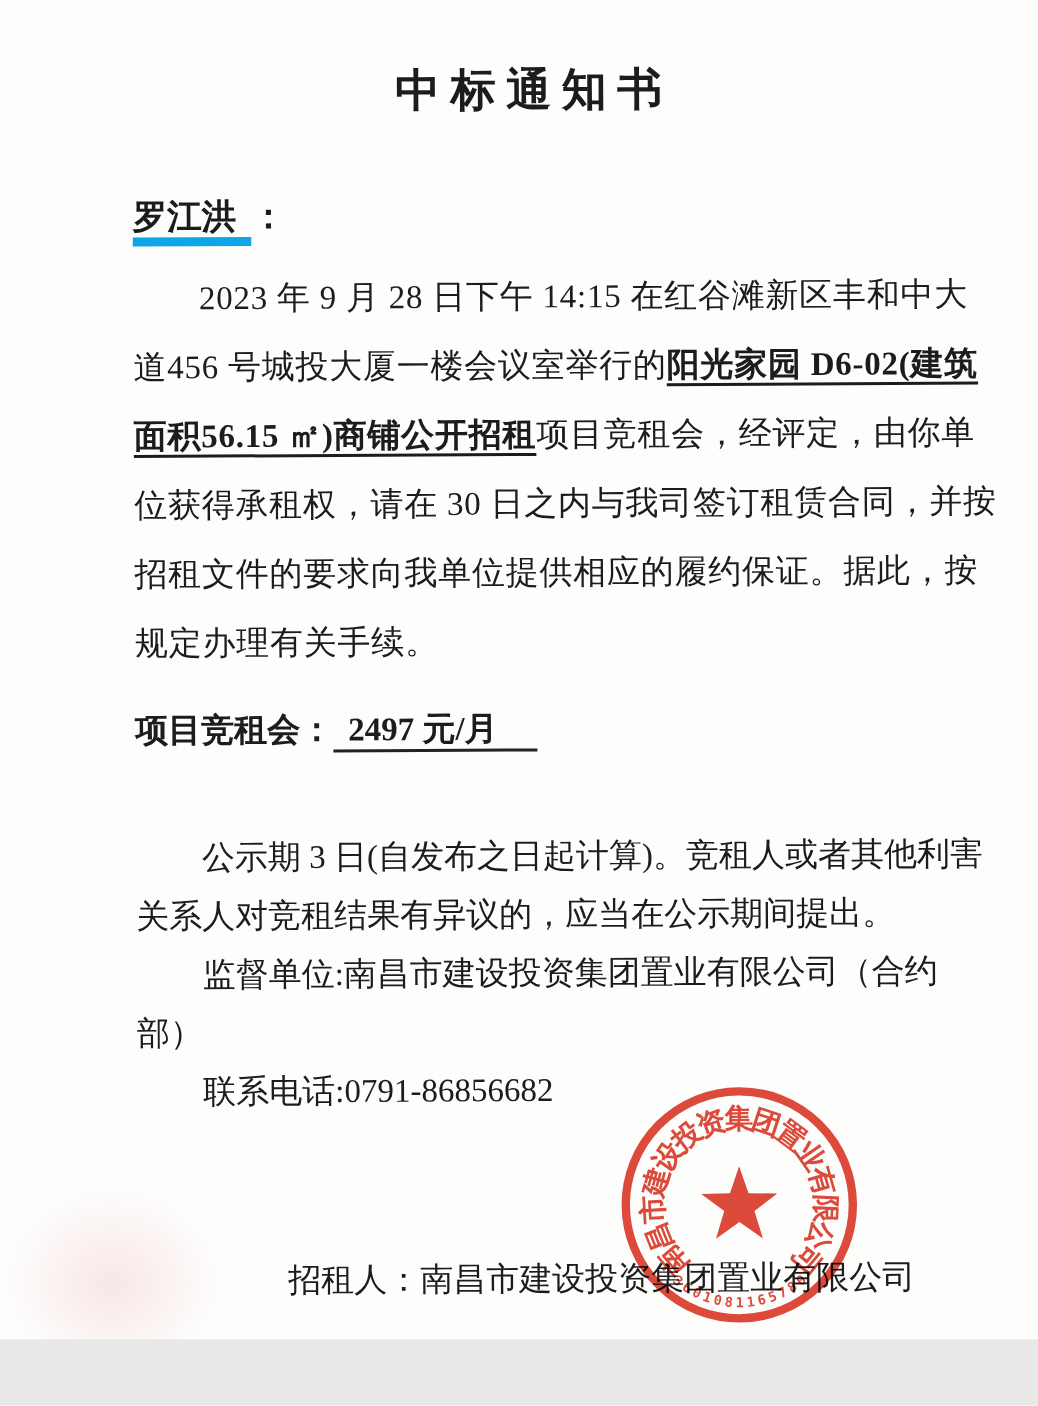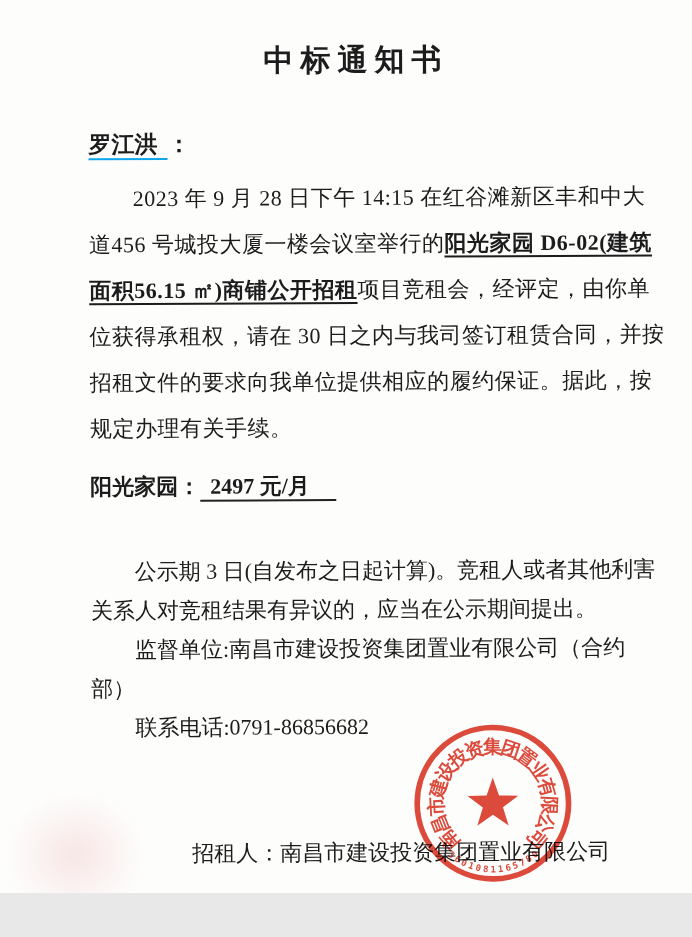--- a/index.html
+++ b/index.html
@@ -27,21 +27,21 @@
     margin:0 0 0 -66px; 
     width:668px;
   }
   .addressee{
     margin-top:48px;
     font-size:23px;
     font-weight:700;
     line-height:30px;
   }
   .addressee .name{
-    border-bottom:2px solid #0ea5e9;
+    border-bottom:6px solid #0ea5e9;
     padding:0 10px 1px 0;
   }
   .body-para{
     margin:16px 0 0 0;
     font-size:22px;
     line-height:46px;
     text-indent:2em;
     letter-spacing:0.5px;
   }
   .hl{
@@ -125,21 +125,21 @@
 
     <div class="addressee">
       <span class="name">罗江洪</span><span>：</span>
     </div>
 
     <p class="body-para">
       <span>2023 年 9 月 28 日下午 14:15 在红谷滩新区丰和中大道456 号城投大厦一楼会议室举行的</span><span class="hl">阳光家园 D6-02(建筑面积56.15 ㎡)商铺公开招租</span><span>项目竞租会，经评定，由你单位获得承租权，请在 30 日之内与我司签订租赁合同，并按招租文件的要求向我单位提供相应的履约保证。据此，按规定办理有关手续。</span>
     </p>
 
     <p class="result-line">
-      <span>阳光家园：</span><span class="result-value">2497 元/月</span>
+      <span>项目竞租会：</span><span class="result-value">2497 元/月</span>
     </p>
 
     <div class="lower-block">
       <p class="notice">公示期 3 日(自发布之日起计算)。竞租人或者其他利害关系人对竞租结果有异议的，应当在公示期间提出。</p>
       <p class="contact-line">监督单位:南昌市建设投资集团置业有限公司（合约部）</p>
       <p class="contact-line">联系电话:0791-86856682</p>
     </div>
 
     <div class="sig-block">
       <div class="sig-line">

